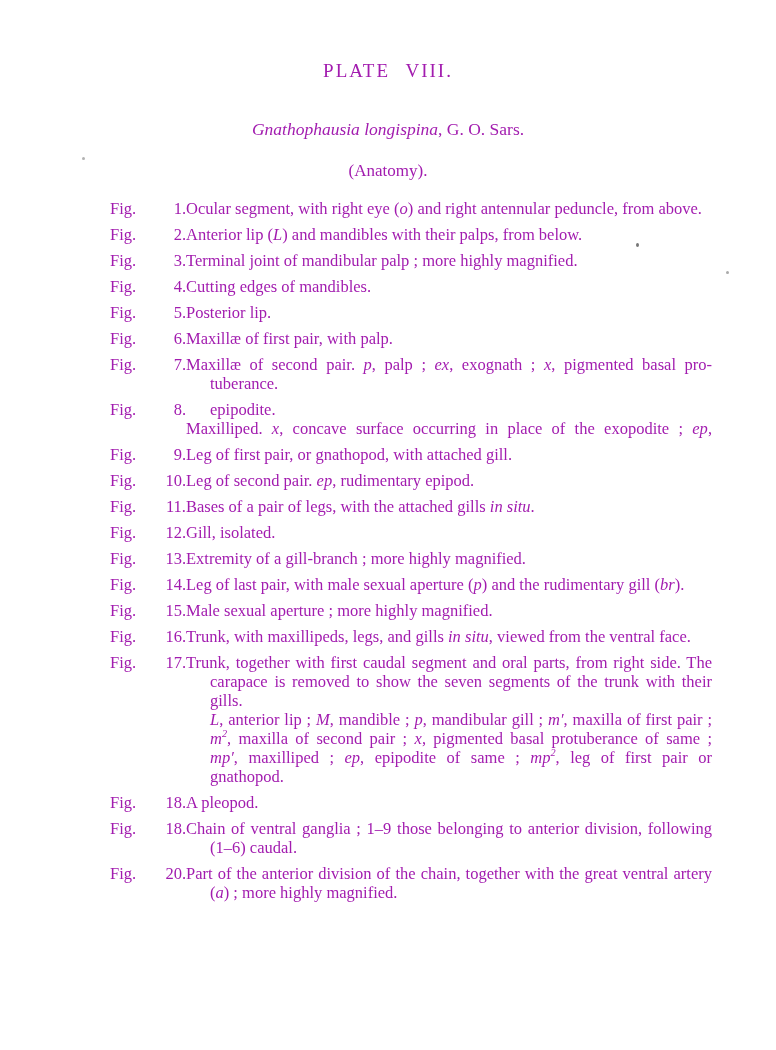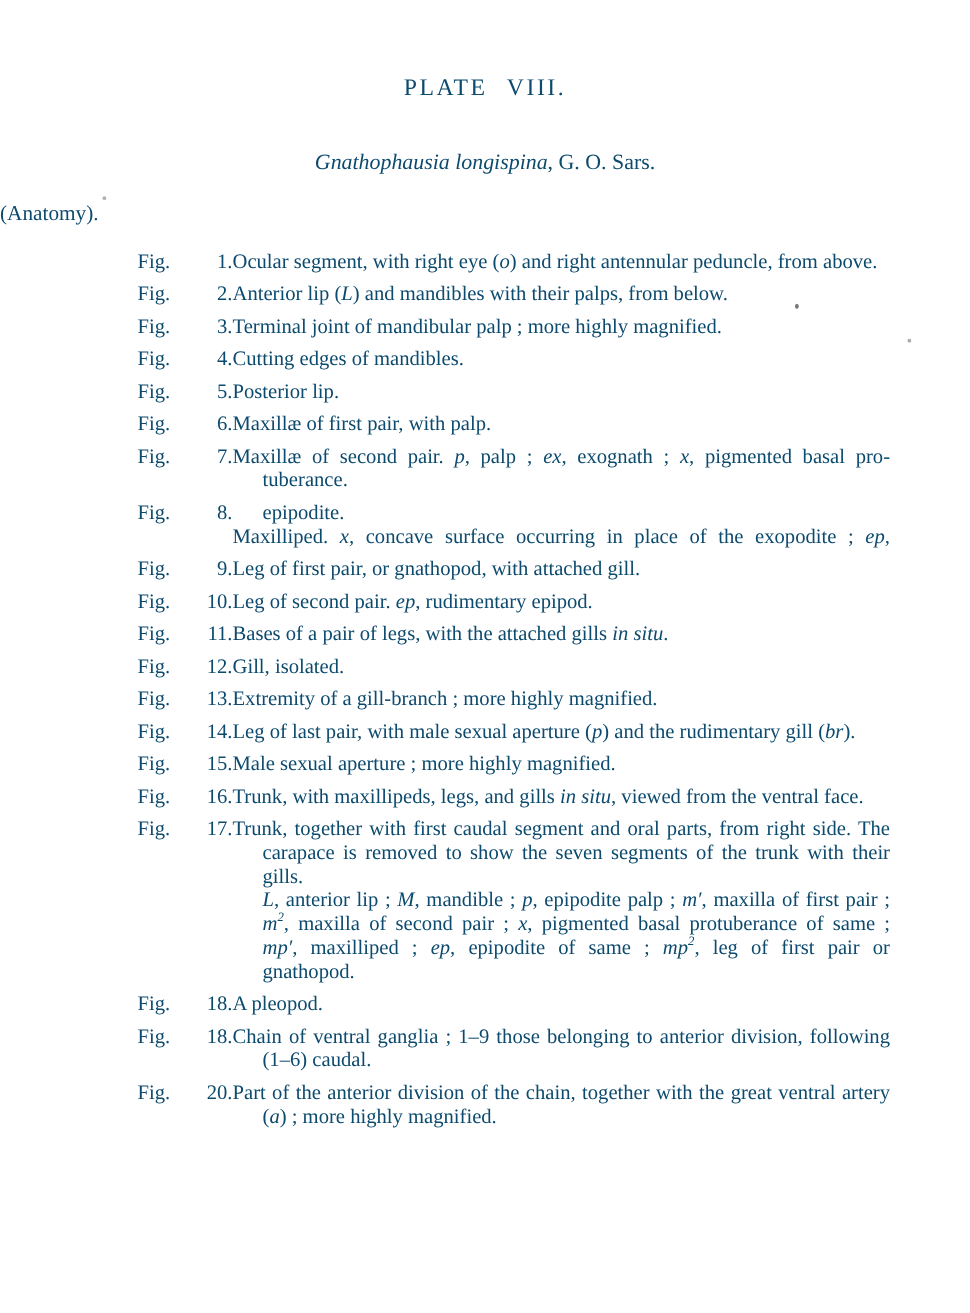--- a/index.html
+++ b/index.html
@@ -2,38 +2,39 @@
 <html><head>
 <meta charset="utf-8">
 <style>
   html,body { margin:0; padding:0; background:#e8e8e6; }
   .page {
     position:relative;
     width:776px; height:1050px;
     margin:0 auto;
     background:#ffffff;
     font-family:"Liberation Serif", serif;
-    color:#0c4a6e;
+    color:#a21caf;
     overflow:hidden;
   }
   .plate-title {
     text-align:center;
     padding-top:60px;
     font-size:19px;
     letter-spacing:2px;
     word-spacing:9px;
     line-height:22px;
   }
   .species-line {
     text-align:center;
     margin-top:36px;
     font-size:17.5px;
     line-height:22px;
   }
   .subtitle {
+    text-align:center;
     margin-top:20px;
     font-size:17px;
     line-height:22px;
   }
   .figlist {
     margin:17px 64px 0 70px;
     font-size:16.5px;
   }
   .entry { display:flex; margin-top:7px; }
   .figlabel {
@@ -229,21 +230,21 @@
         </div>
       </div>
       <div class="entry">
         <div class="figlabel">
           <span class="figword">Fig.</span>
           <span class="fignum">17.</span>
         </div>
         <div class="figtext">
           <div class="line jl"><span>Trunk, together with first caudal segment and oral parts, from right side.  The</span></div>
           <div class="line cont jl"><span>carapace is removed to show the seven segments of the trunk with their gills.</span></div>
-          <div class="line cont jl"><i>L</i><span>, anterior lip ; </span><i>M</i><span>, mandible ; </span><i>p</i><span>, epipodite palp ; </span><i>m′</i><span>, maxilla of first pair ;</span></div>
+          <div class="line cont jl"><i>L</i><span>, anterior lip ; </span><i>M</i><span>, mandible ; </span><i>p</i><span>, mandibular gill ; </span><i>m′</i><span>, maxilla of first pair ;</span></div>
           <div class="line cont jl"><i>m</i><sup>2</sup><span>, maxilla of second pair ; </span><i>x</i><span>, pigmented basal protuberance of same ;</span></div>
           <div class="line cont jl"><i>mp′</i><span>, maxilliped ; </span><i>ep</i><span>, epipodite of same ; </span><i>mp</i><sup>2</sup><span>, leg of first pair or</span></div>
           <div class="line cont"><span>gnathopod.</span></div>
         </div>
       </div>
       <div class="entry">
         <div class="figlabel">
           <span class="figword">Fig.</span>
           <span class="fignum">18.</span>
         </div>

